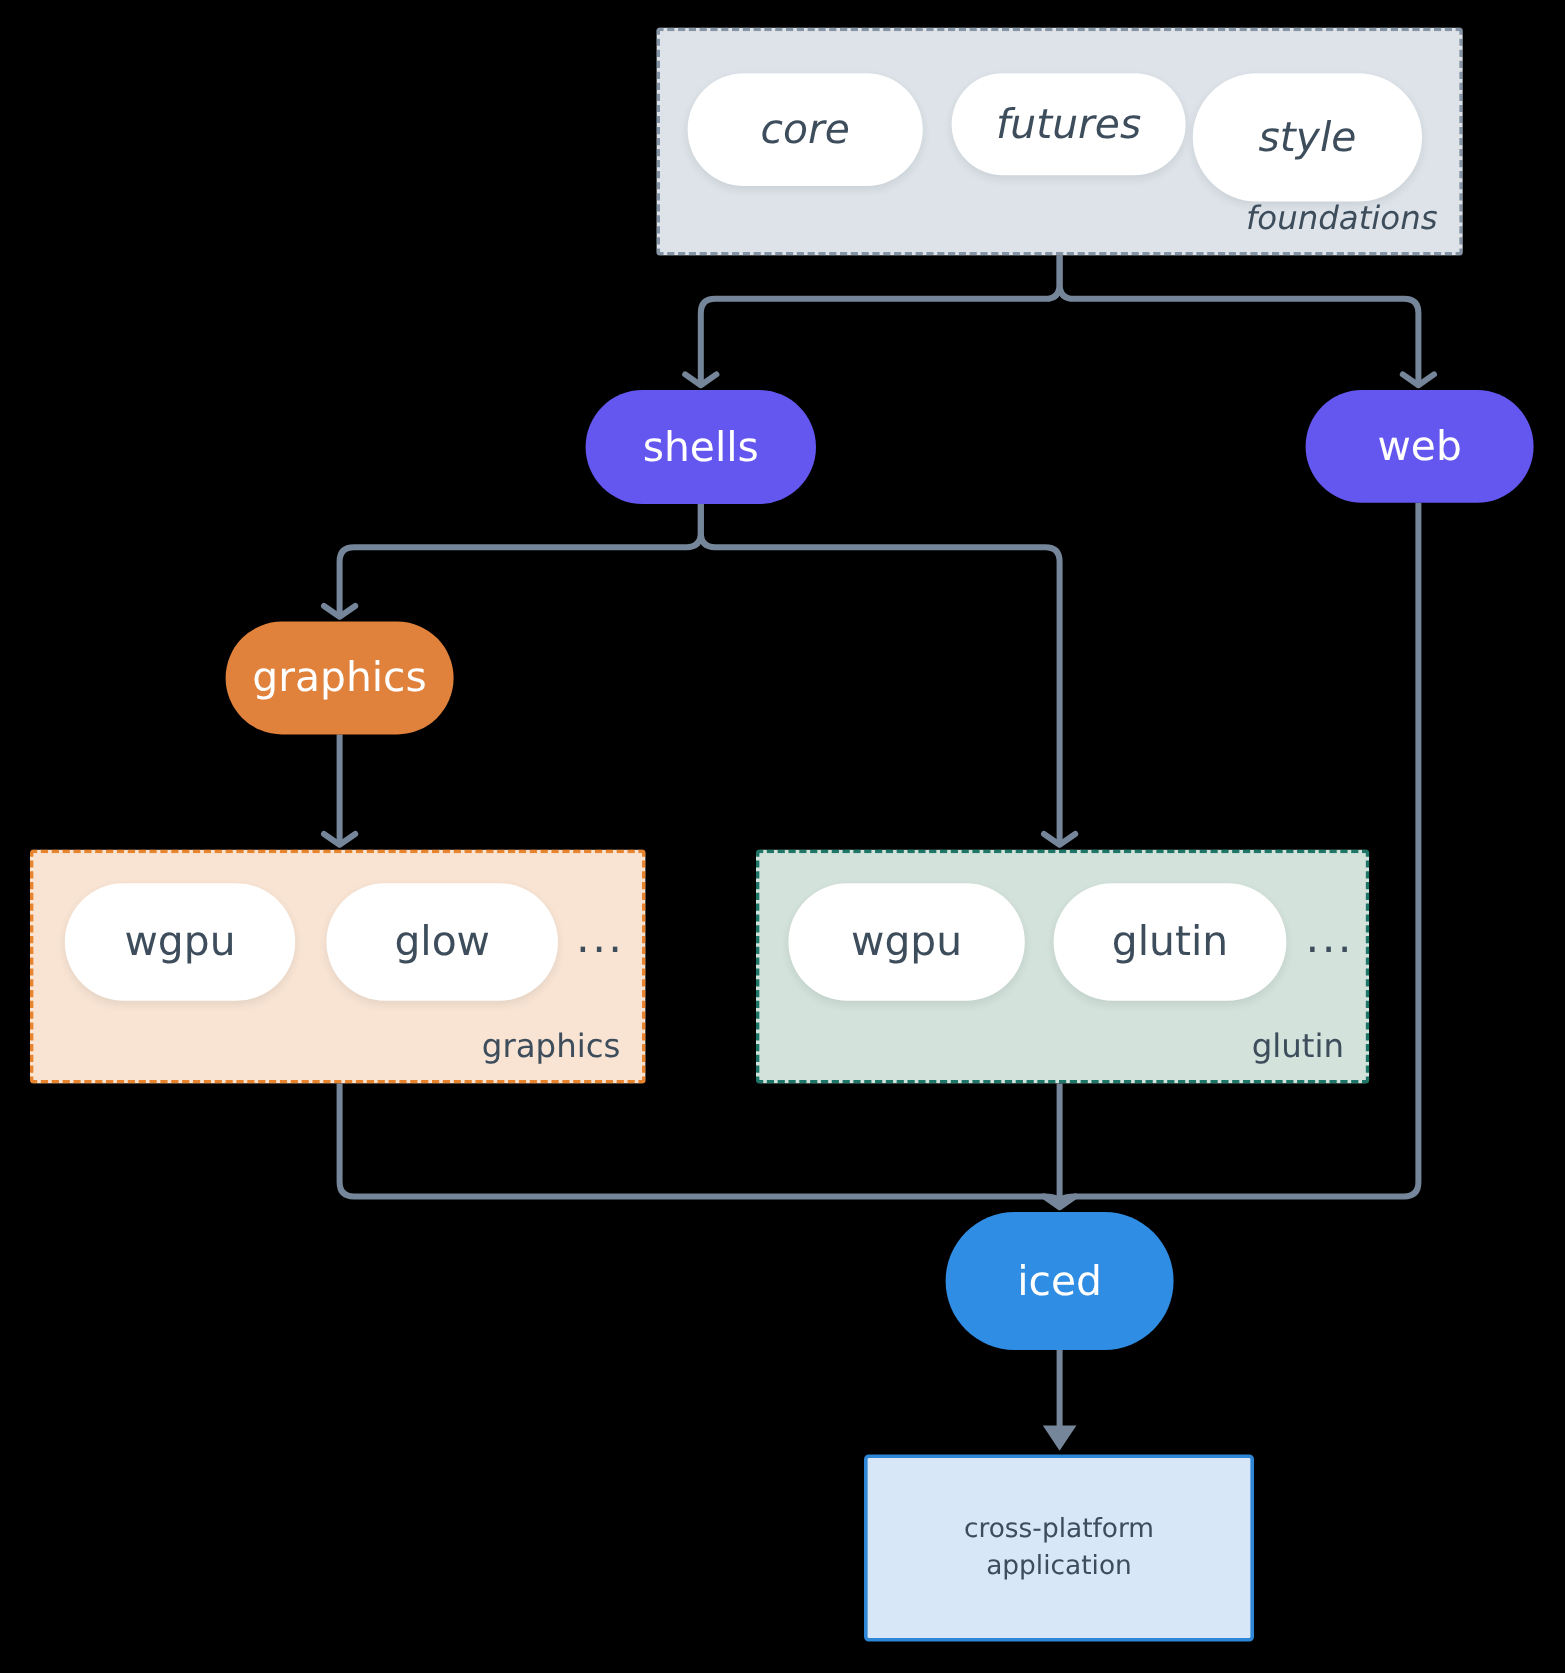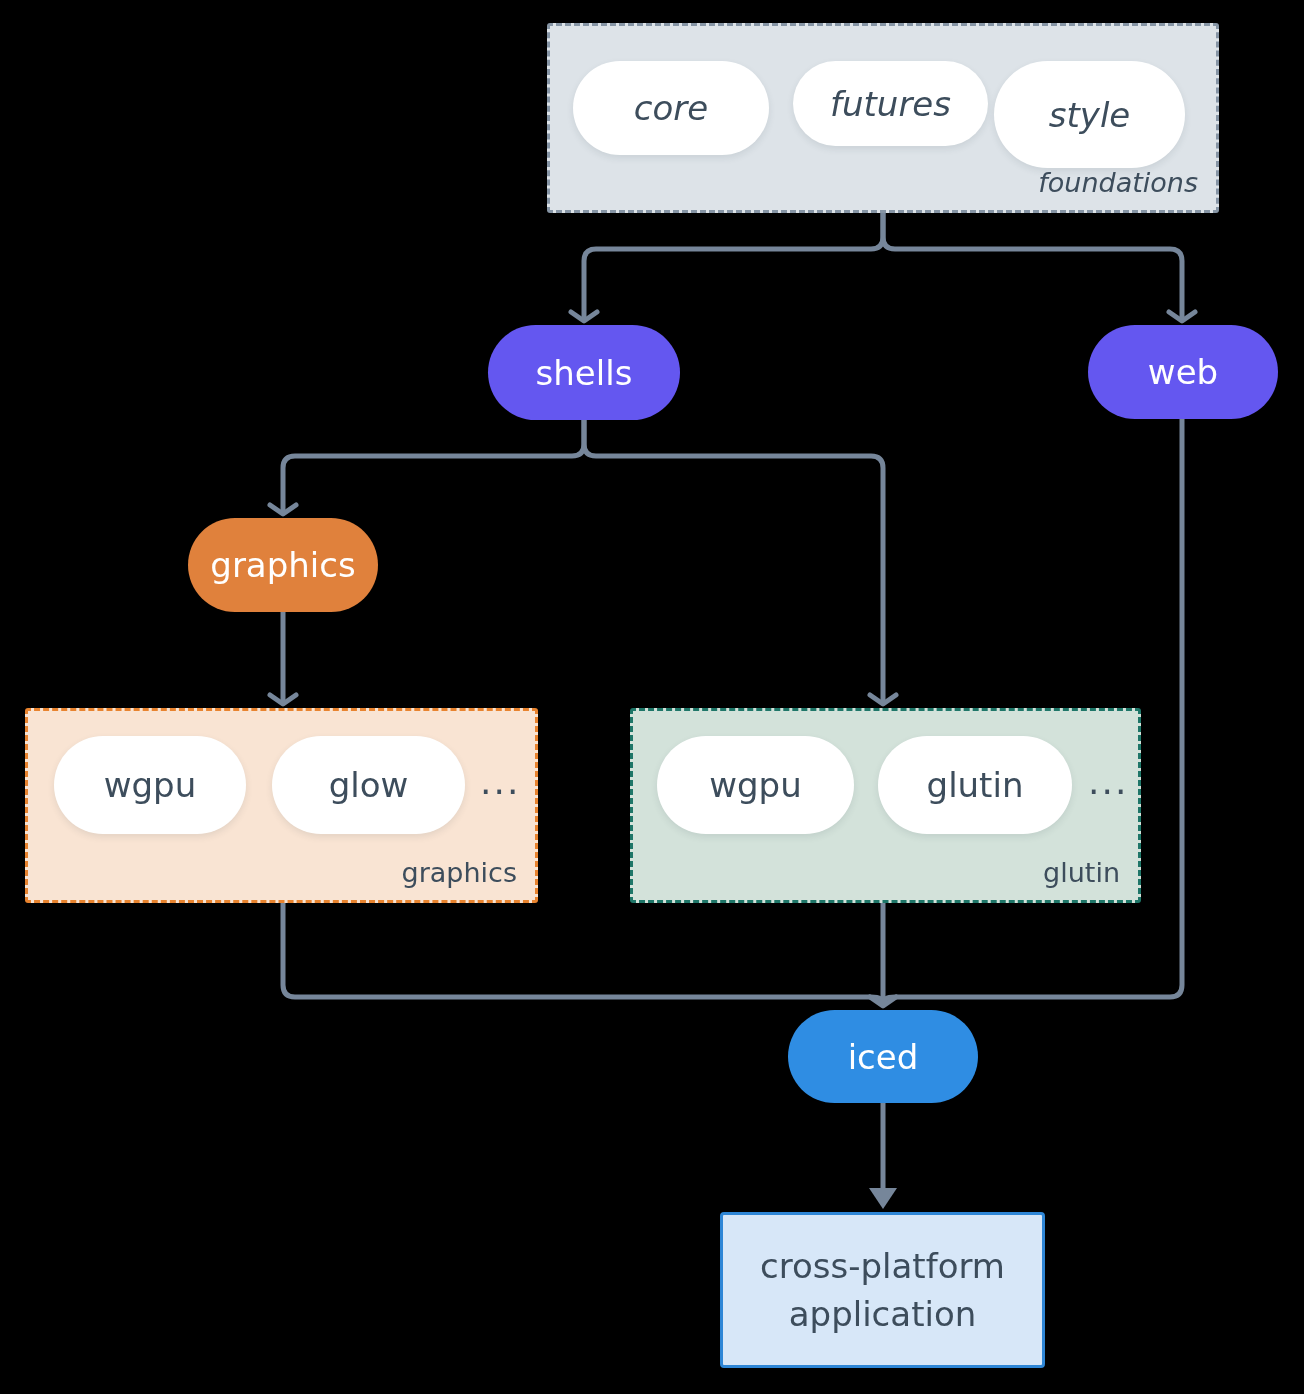--- a/index.html
+++ b/index.html
@@ -38,26 +38,26 @@
   .pill.colored{color:#ffffff;box-shadow:none;}
   .pill.purple{background:var(--purple);}
   .pill.orange{background:var(--orange);}
   .pill.blue{background:var(--blue);}
 
   .ellipsis{position:absolute;font-size:36px;color:var(--ink);letter-spacing:2px;}
 
   .node-native{left:488px;top:325px;width:192px;height:95px;}
   .node-web{left:1088px;top:325px;width:190px;height:94px;}
   .node-graphics{left:188px;top:518px;width:190px;height:94px;}
-  .node-iced{left:788px;top:1010px;width:190px;height:93px;}
+  .node-iced{left:788px;top:1010px;width:190px;height:115px;}
 
   .app-box{position:absolute;left:720px;top:1212px;width:325px;height:156px;
     box-sizing:border-box;background:var(--app-fill);border:3px solid var(--app-border);
     border-radius:4px;display:flex;align-items:center;justify-content:center;
-    text-align:center;font-size:34px;line-height:1.42;color:var(--ink);padding:0 26px;}
+    text-align:center;font-size:22px;line-height:1.42;color:var(--ink);padding:0 26px;}
 </style>
 </head>
 <body>
 
 <div class="stage">
 
   <svg class="edges" viewBox="0 0 1304 1394" xmlns="http://www.w3.org/2000/svg">
 
     <path class="edge" d="M 883 213 L 883 237 Q 883 249 871 249 L 596 249 Q 584 249 584 261 L 584 321"></path>
     <path class="head" d="M 571 312 L 584 321 L 597 312"></path>

